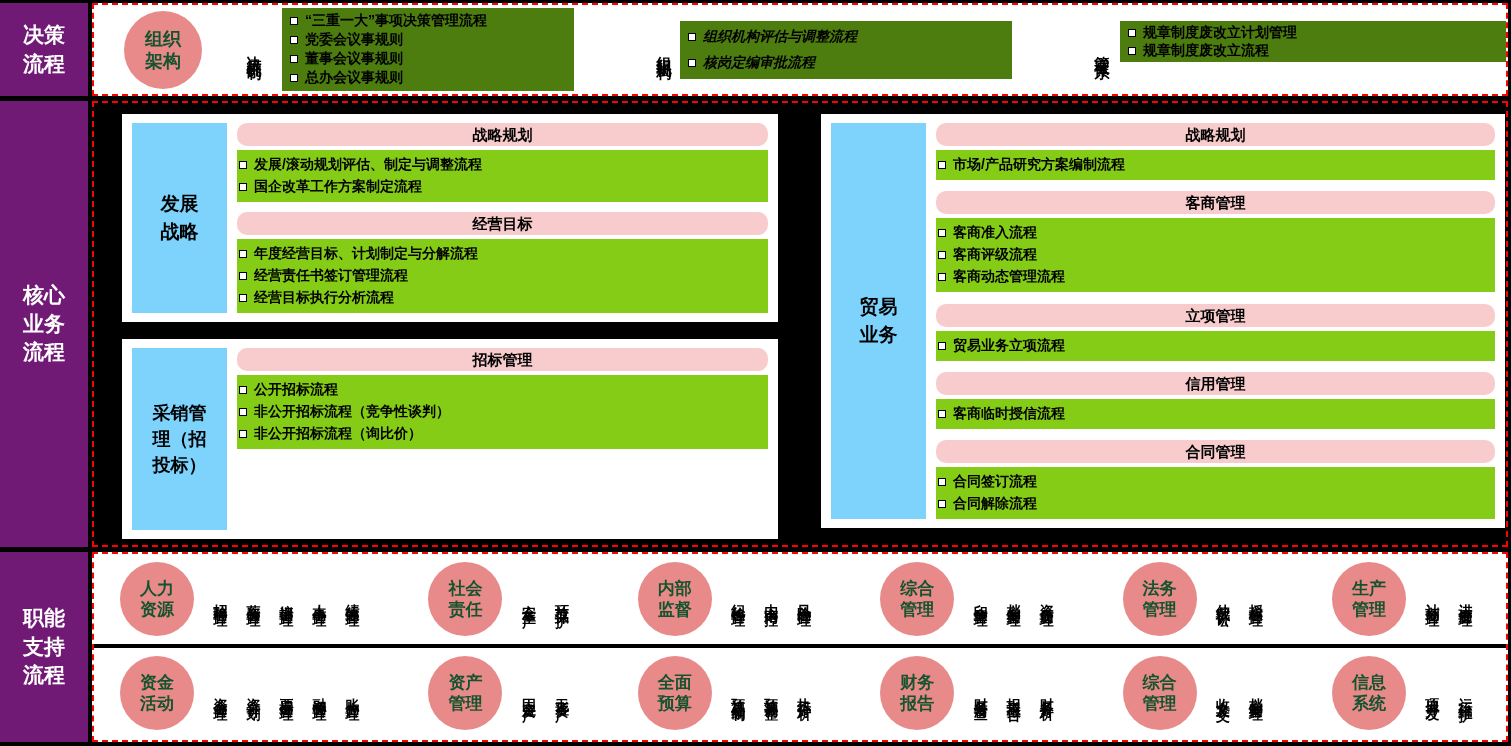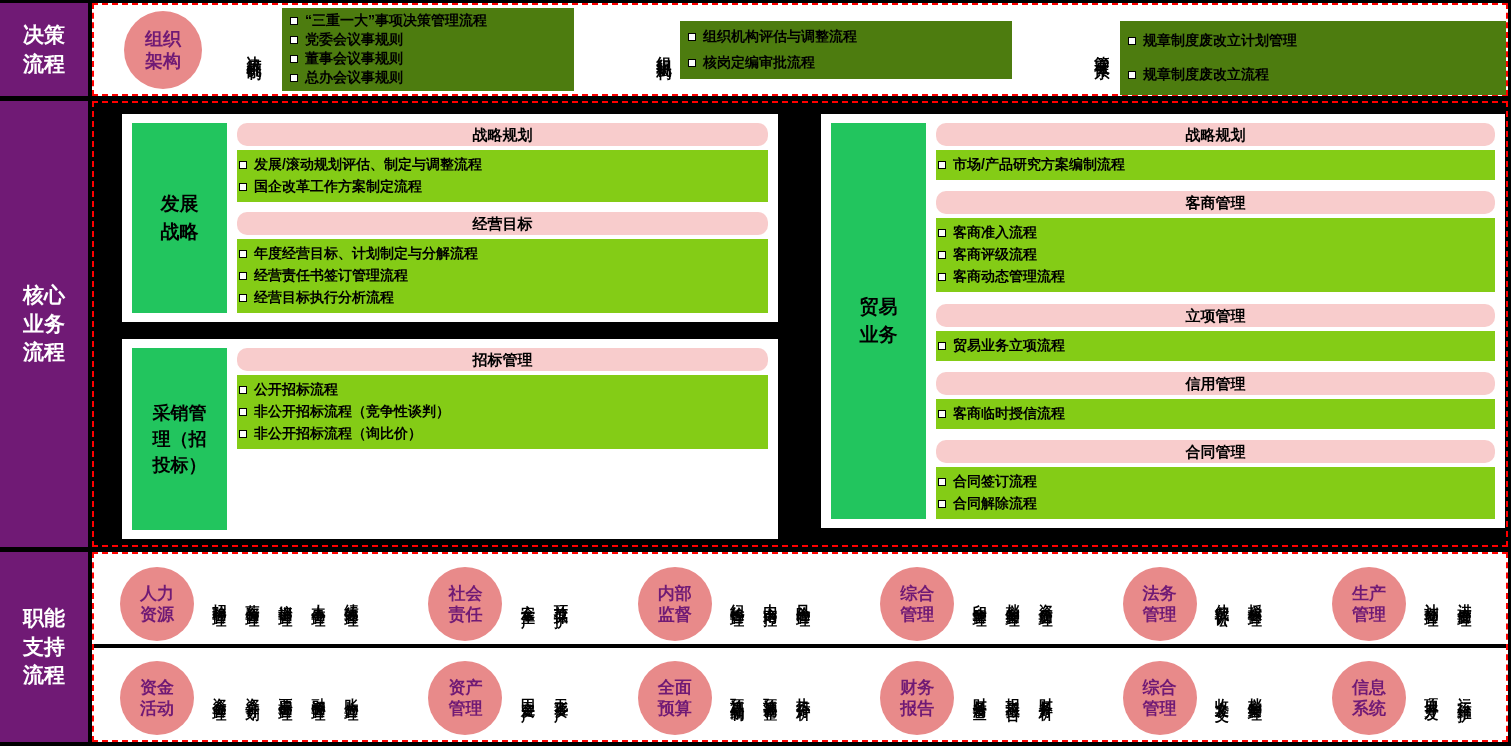--- a/index.html
+++ b/index.html
@@ -25,21 +25,21 @@
 
   .band-content { position:absolute; left:92px; right:3px; top:0; bottom:0; border:2px dashed #ff0000; }
   #band-decision .band-content { background:#fff; }
   #band-core     .band-content { background:#000; }
   #band-support  .band-content { background:#fff; }
 
   
   .circle {
     background:#e88a8a; border-radius:50%;
     display:flex; align-items:center; justify-content:center;
-    font-weight:bold; color:#701a75;
+    font-weight:bold; color:#14532d;
   }
   .circle span { width:2em; word-break:break-all; text-align:center; line-height:1.25; }
 
   .item { display:flex; align-items:center; font-weight:bold; font-size:14px; white-space:nowrap; }
   .bullet { flex:0 0 auto; width:8px; height:8px; border:1.5px solid #000; background:#fdfdfd; margin-right:7px; }
 
   .graybox {
     position:absolute; background:#4d7c0f; padding:3px 8px;
     display:flex; flex-direction:column; justify-content:space-around;
   }
@@ -47,31 +47,31 @@
   .vtitle {
     position:absolute; top:50%; transform:translateY(-50%);
     writing-mode:vertical-rl; text-orientation:upright;
     font-weight:bold; font-size:15px; letter-spacing:3px;
   }
 
   
   .dz-circle { left:30px; top:6px; width:78px; height:78px; font-size:18px; position:absolute; }
   .dz-t1 { left:150px; }  .dz-t2 { left:560px; }  .dz-t3 { left:998px; }
   .dz-b1 { left:188px; top:3px;  width:292px; height:83px; }
-  .dz-b2 { left:586px; top:16px; width:332px; height:58px; }
-  .dz-b3 { left:1026px; top:16px; width:386px; height:74px; }
+  .dz-b2 { left:586px; top:16px; width:332px; height:58px;font-style:italic; }
+  .dz-b3 { left:1026px; top:16px; width:386px; height:41px; }
 
   
   .block { position:absolute; background:#fff; display:flex; }
   #block-a { left:28px;  top:11px;  width:656px; height:208px; }
   #block-b { left:28px;  top:236px; width:656px; height:200px; }
   #block-c { left:727px; top:11px;  width:684px; height:414px; }
 
   .pinkbar {
-    flex:0 0 95px; margin:9px 0 9px 10px; background:#22c55e;
+    flex:0 0 95px; margin:9px 0 9px 10px; background:#7dd3fc;
     display:flex; align-items:center; justify-content:center;
     font-weight:bold; font-size:19px;
   }
   .pinkbar span { word-break:break-all; text-align:center; line-height:1.45; }
   .pinkbar .w2 { width:2em; }
   .pinkbar .w3 { width:3em; font-size:18px; }
 
   .block-body { flex:1; margin:9px 10px; display:flex; flex-direction:column; justify-content:space-between; }
   .sec-header { background:#f8cccc; text-align:center; font-weight:bold; font-size:15px; height:23px; line-height:23px;border-radius:10px; }
   .sec-items {
@@ -82,21 +82,21 @@
 
   
   .support-row {
     position:absolute; left:0; right:0; height:90px;
     display:flex; align-items:center; justify-content:space-between; padding:0 26px;
   }
   #support-row-1 { top:0; }
   #support-row-2 { top:94px; }
   .row-divider { position:absolute; left:0; right:0; top:90px; height:4px; background:#000; }
 
-  .group { display:flex; align-items:flex-end; }
+  .group { display:flex; align-items:center;font-family:Liberation Serif, serif; }
   .group .circle { flex:0 0 74px; width:74px; height:74px; font-size:17px; margin-right:8px; }
   .strip { width:30px; height:84px; display:flex; align-items:center; justify-content:center; margin-left:3px; }
   .strip span { writing-mode:vertical-rl; text-orientation:upright; font-weight:bold; font-size:14px; letter-spacing:3px; }
 </style>
 </head>
 <body>
 
 <div class="stage">
 
   <section class="band" id="band-decision">

